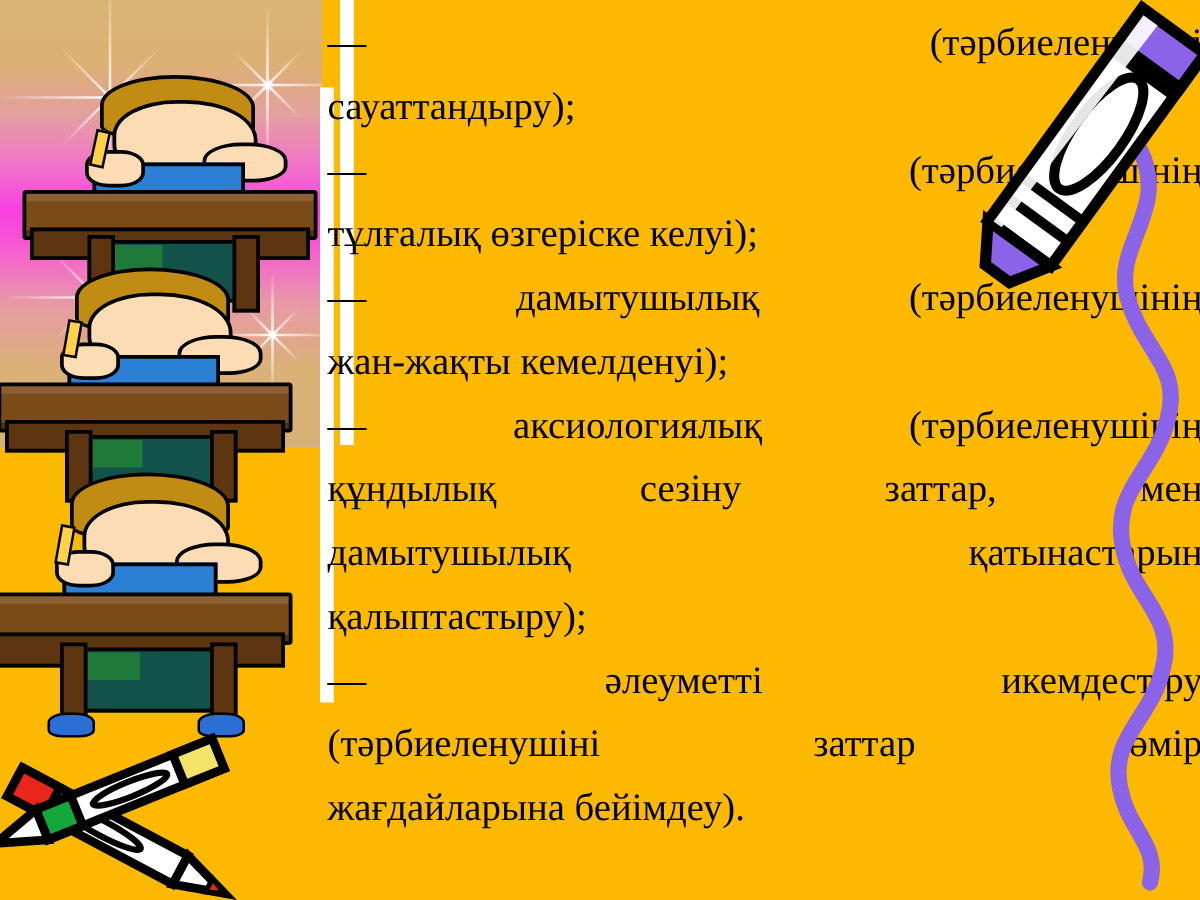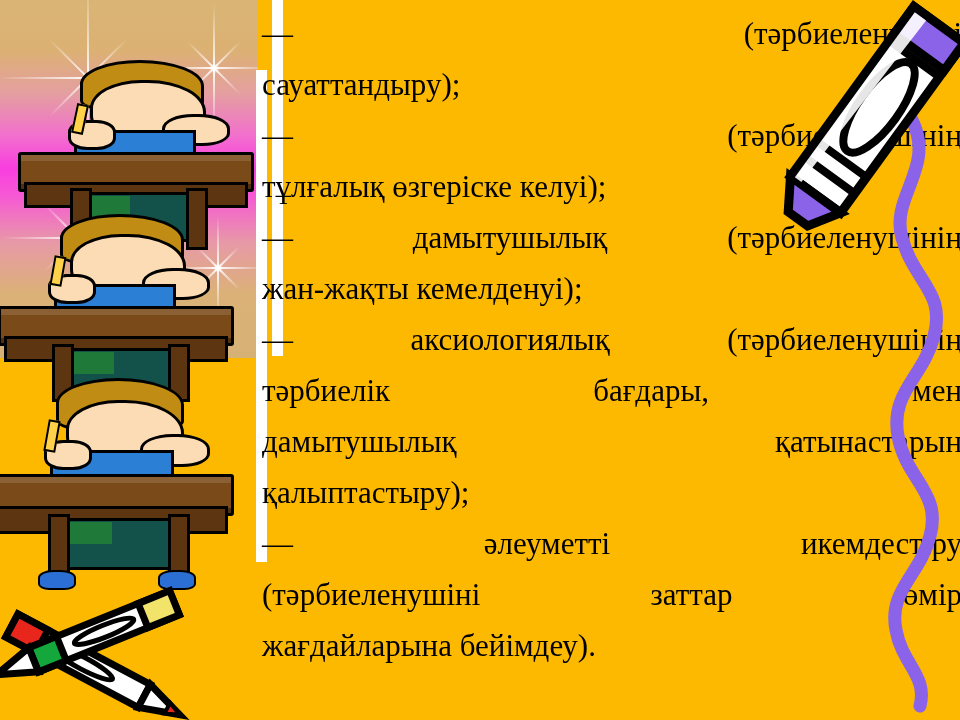--- a/index.html
+++ b/index.html
@@ -226,22 +226,23 @@
 
       <div class="line">жан-жақты кемелденуі);</div>
 
       <div class="line just">
         <span>—</span>
         <span>аксиологиялық</span>
         <span>(тәрбиеленушінің</span>
       </div>
 
       <div class="line just">
-        <span>тәрбиелік</span>
-        <span>бағдары,</span>
+        <span>құндылық</span>
+        <span>сезіну</span>
+        <span>заттар,</span>
         <span>мен</span>
       </div>
 
       <div class="line just">
         <span>дамытушылық</span>
         <span>қатынастарын</span>
       </div>
 
       <div class="line">қалыптастыру);</div>
 

